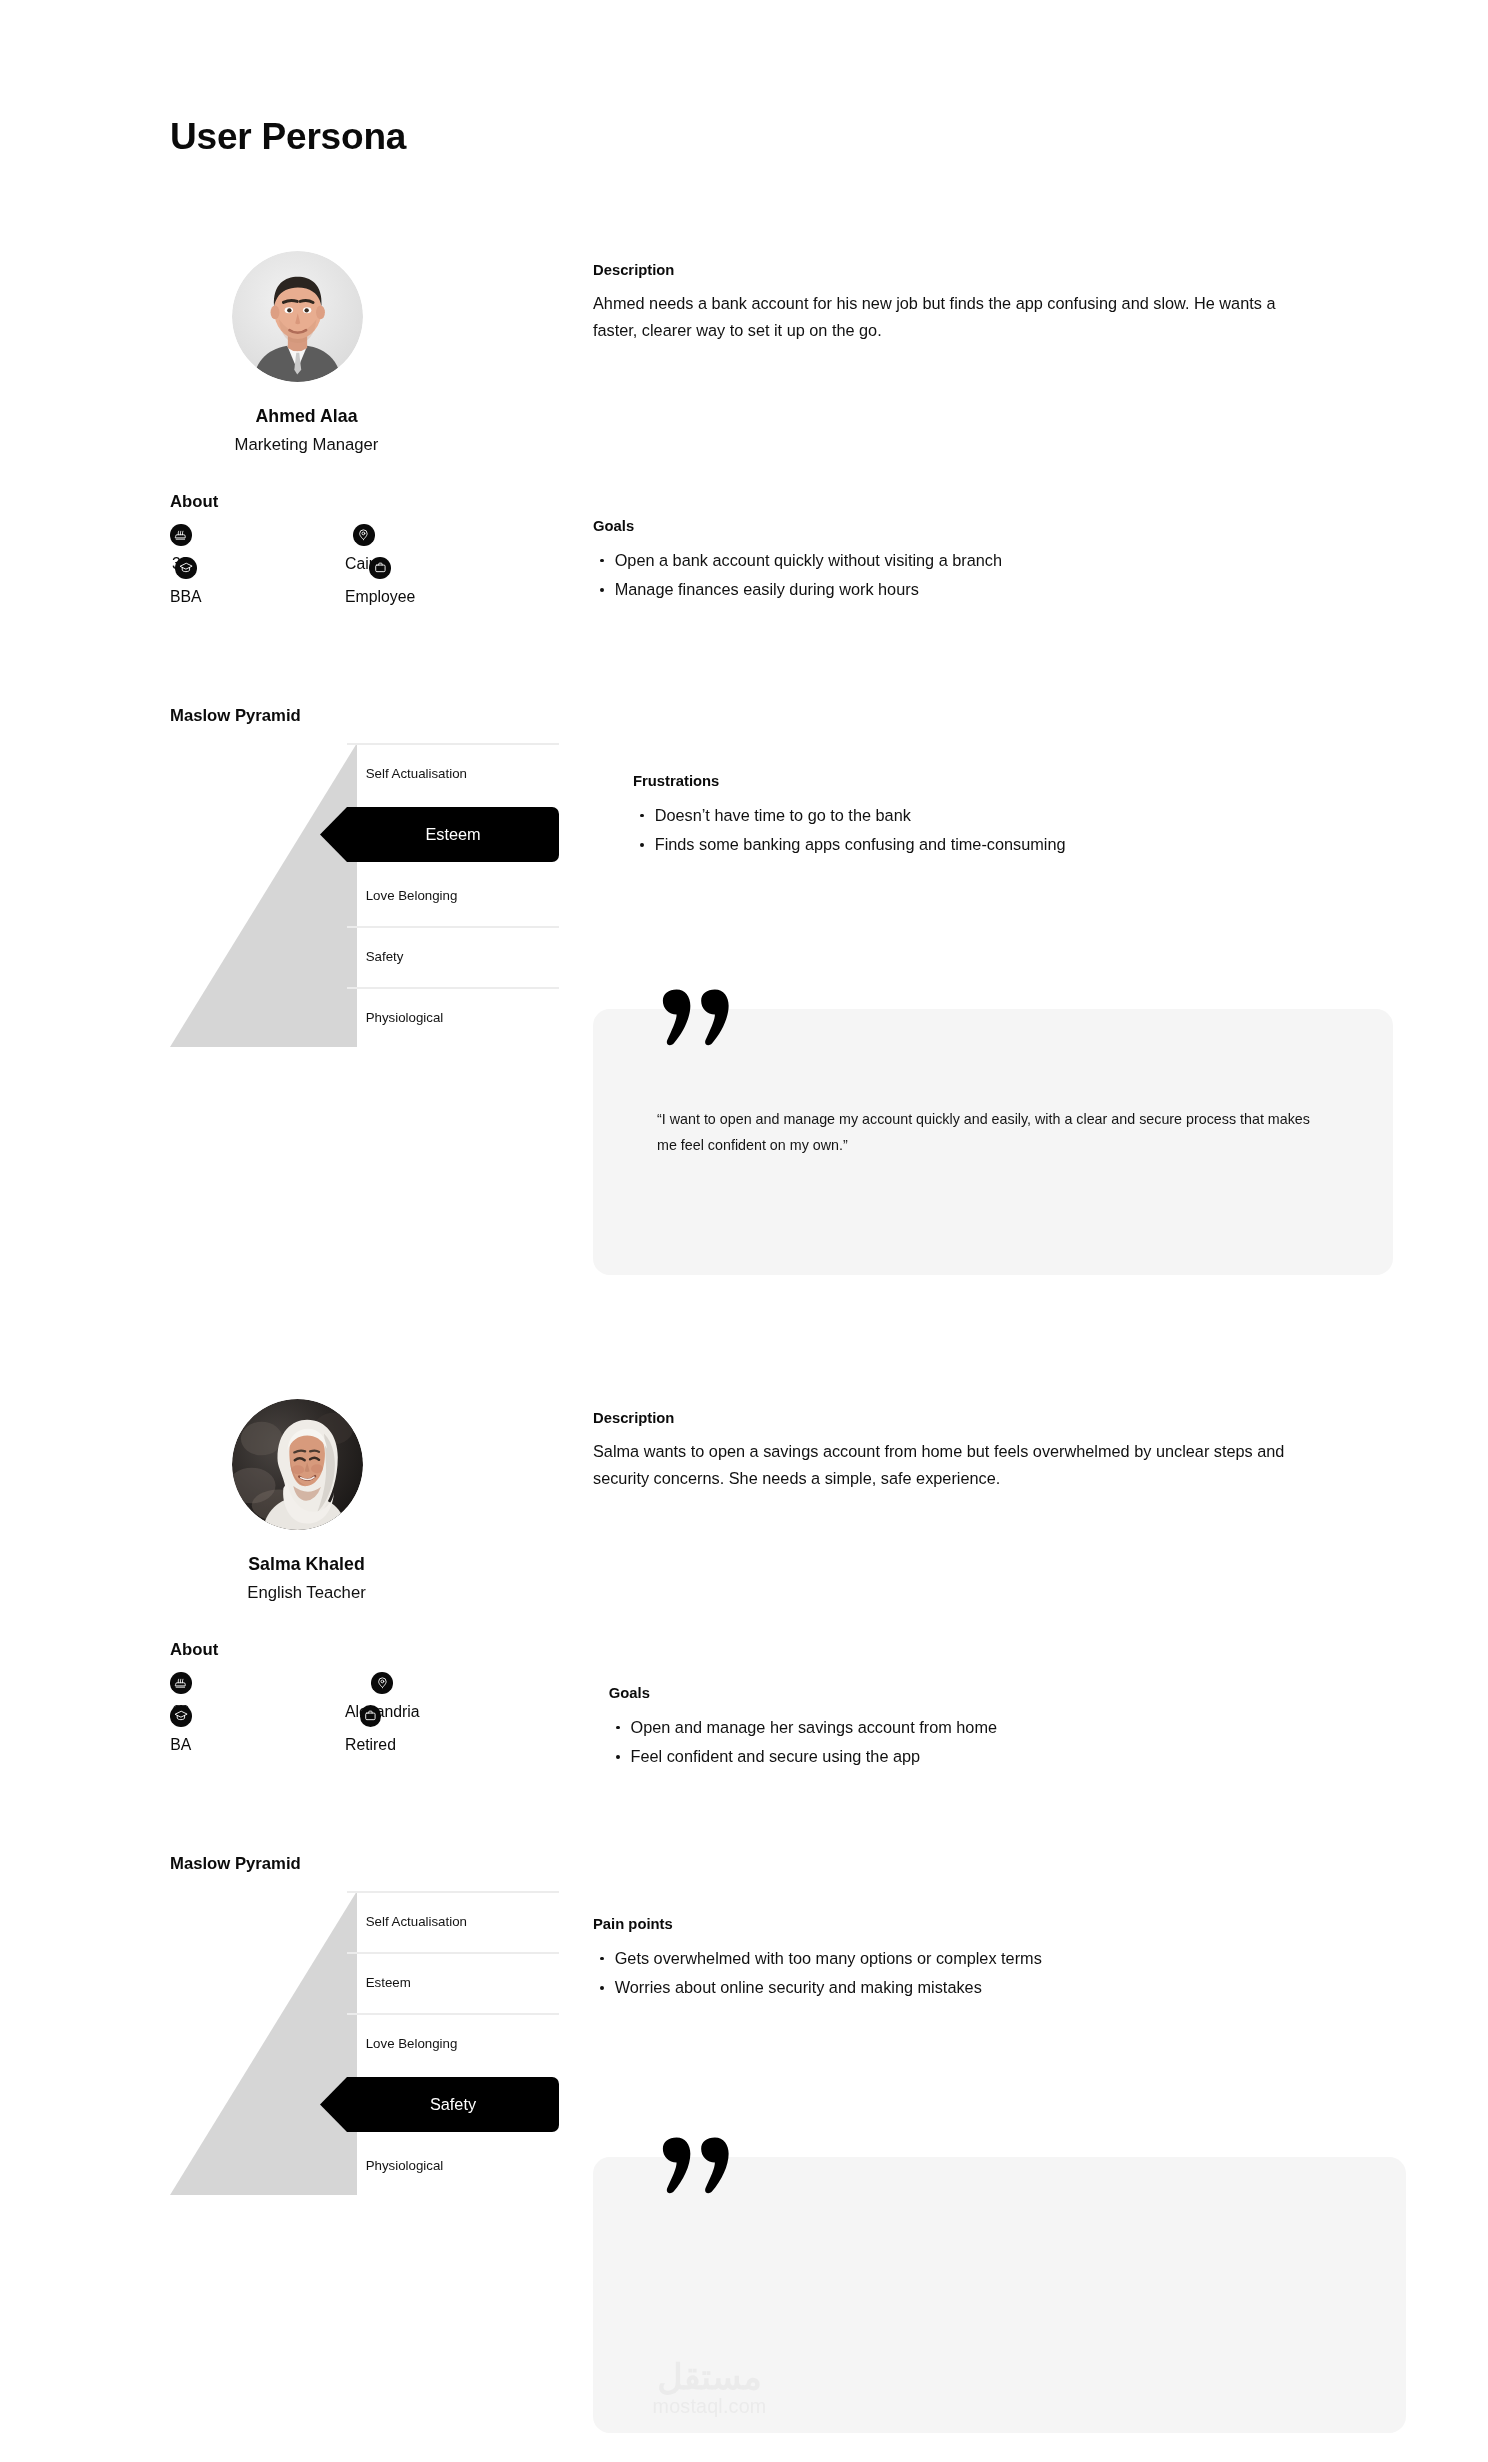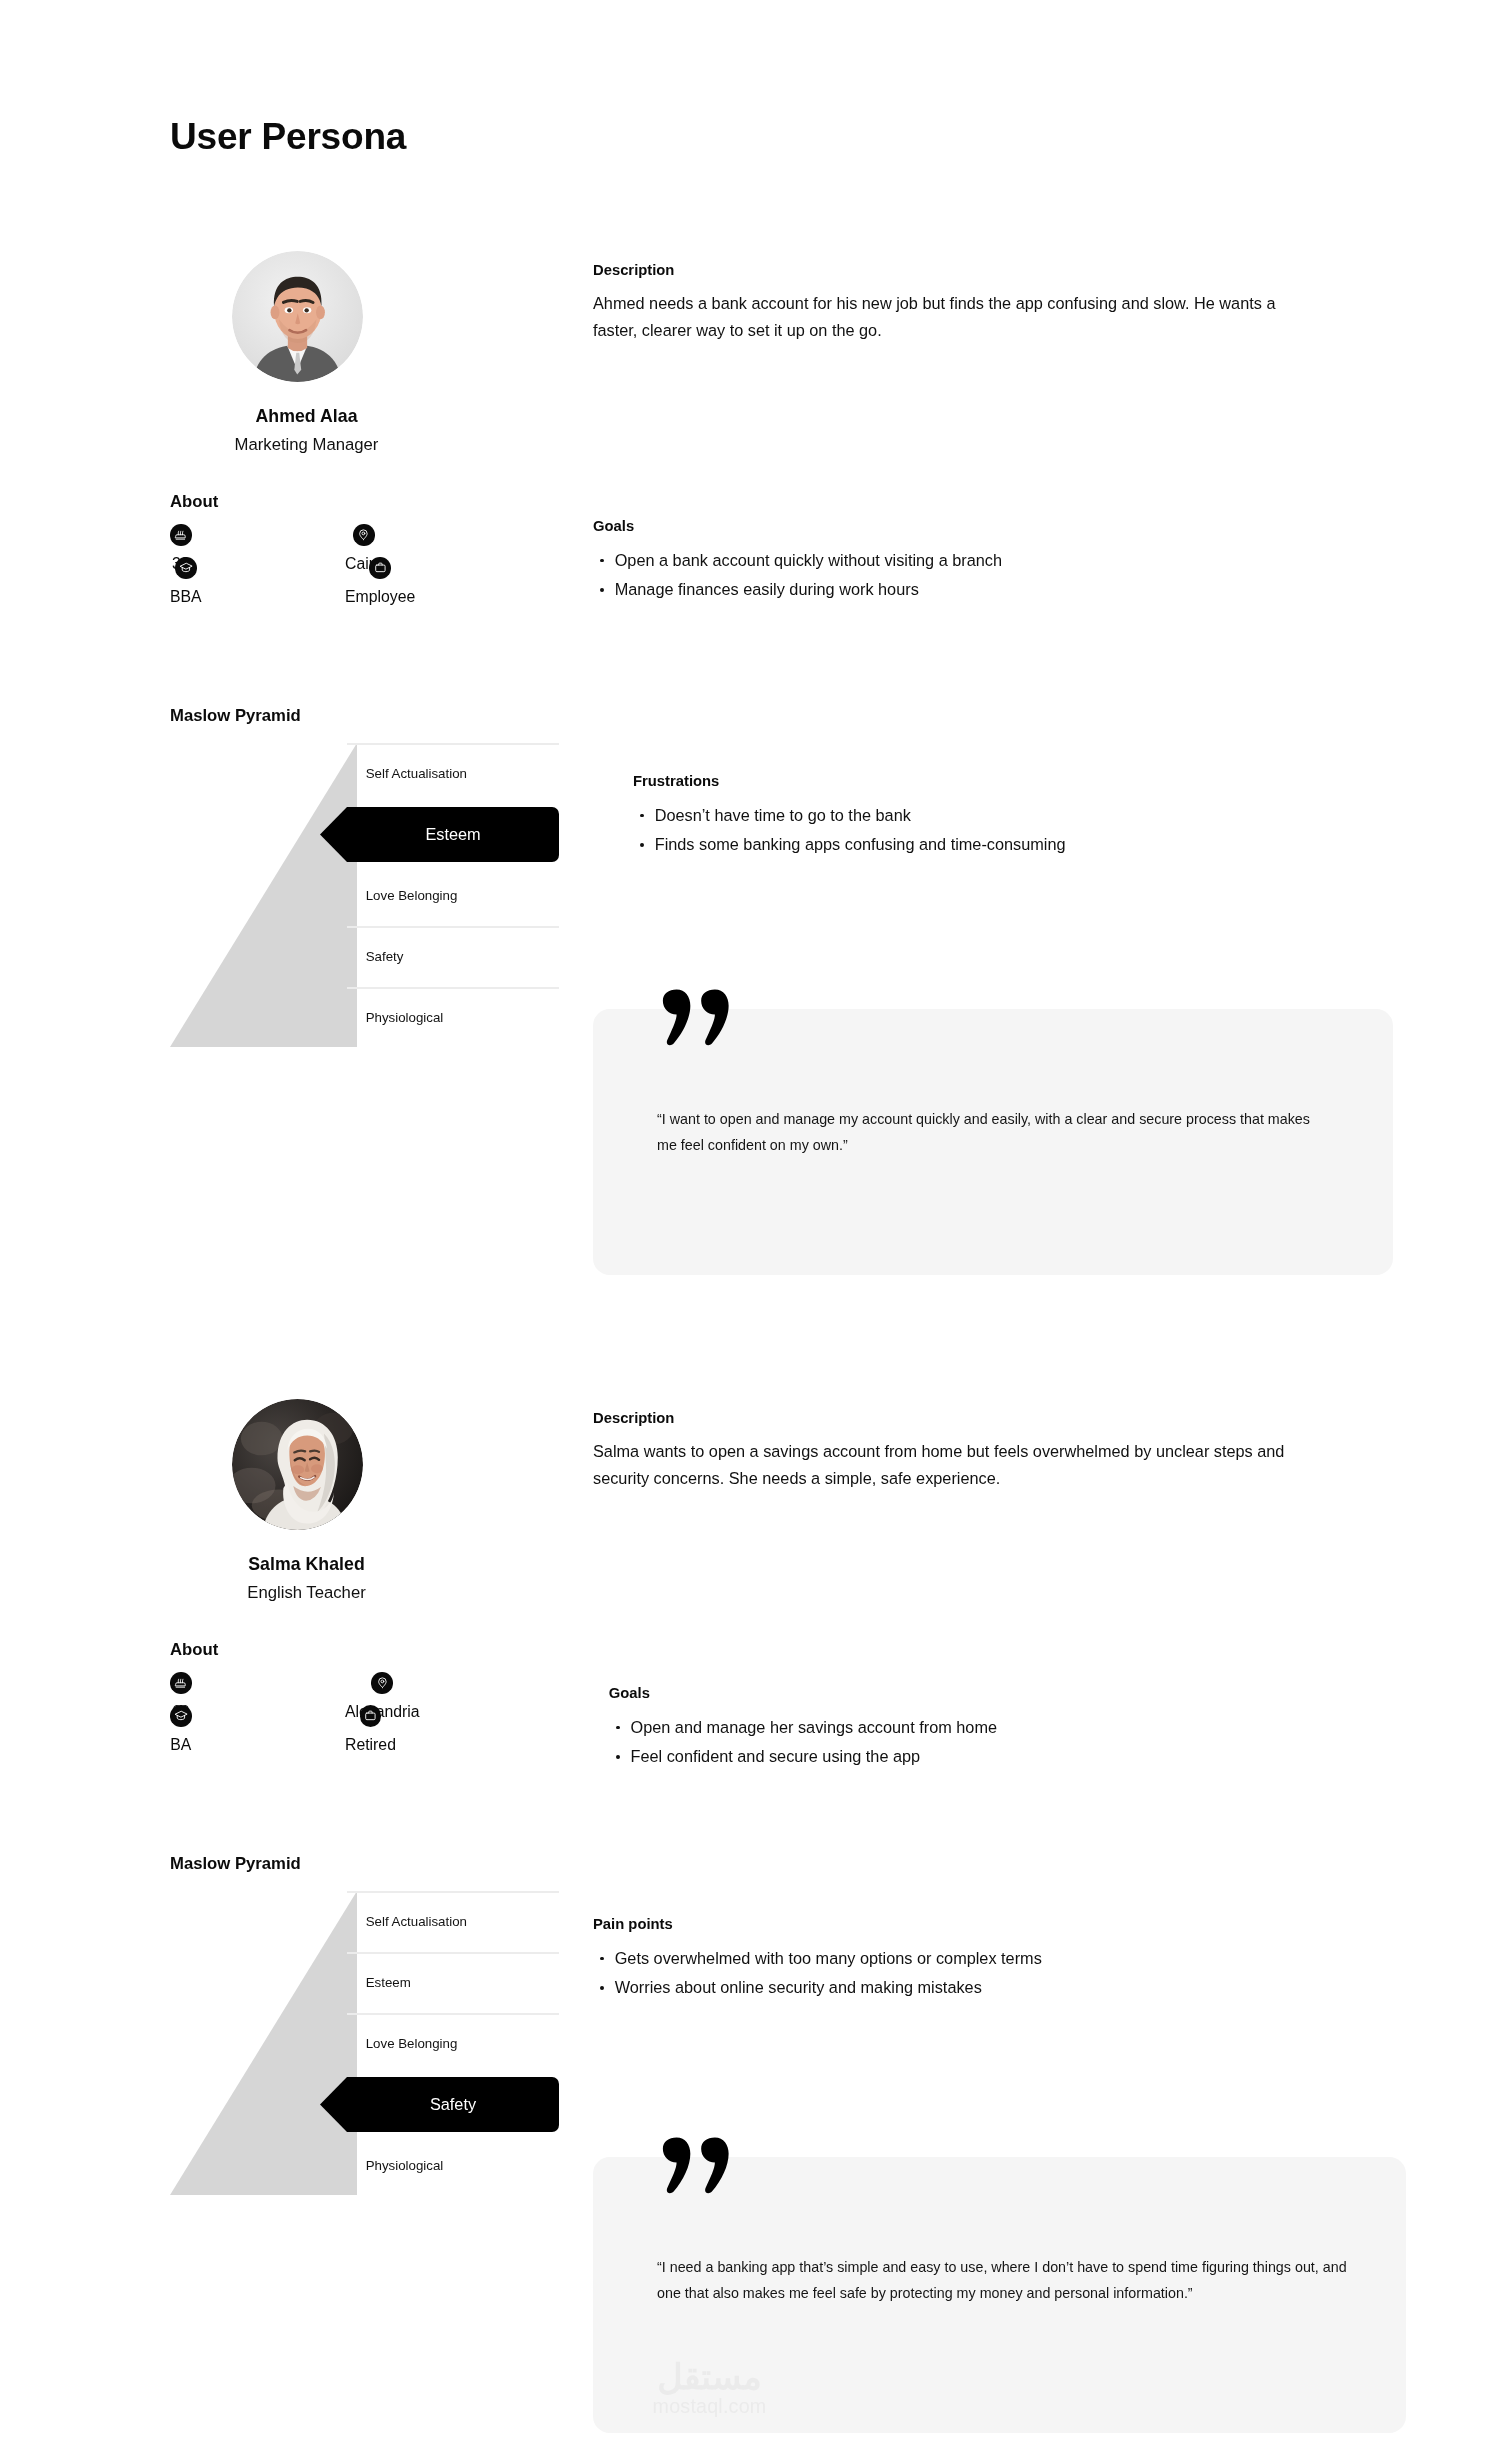--- a/index.html
+++ b/index.html
@@ -637,21 +637,20 @@
           <li>Gets overwhelmed with too many options or complex terms</li>
           <li>Worries about online security and making mistakes</li>
         </ul>
       </div>
 
       <div class="quote-card" style="top:773px; width:813px; height:276px; padding:98px 54px 0 64px;">
         <svg class="quote-mark" viewBox="0 0 165 120">
           <path d="M44 5 C62 5 72 20 72 38 C72 62 58 92 38 115 C31 122 21 118 25 108 C35 86 44 68 44 56 C28 56 16 44 16 28 C16 13 28 5 44 5 Z" fill="#000000"></path>
           <path d="M122 5 C140 5 150 20 150 38 C150 62 136 92 116 115 C109 122 99 118 103 108 C113 86 122 68 122 56 C106 56 94 44 94 28 C94 13 106 5 122 5 Z" fill="#000000"></path>
         </svg>
-        <div class="quote-text" style="max-width:699px;">“I need a banking app that’s simple and easy to use, where I don’t have to spend time figuring things out, and one that also makes me feel safe by protecting my money and personal information.”</div>
       </div>
 
     </div>
   </div>
 
   <div class="watermark">
     <div class="wm-ar">مستقل</div>
     <div class="wm-en">mostaql.com</div>
   </div>
 

